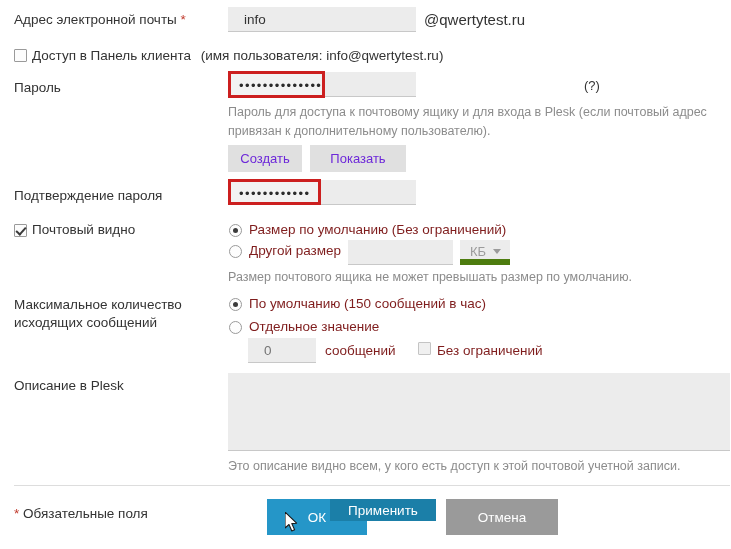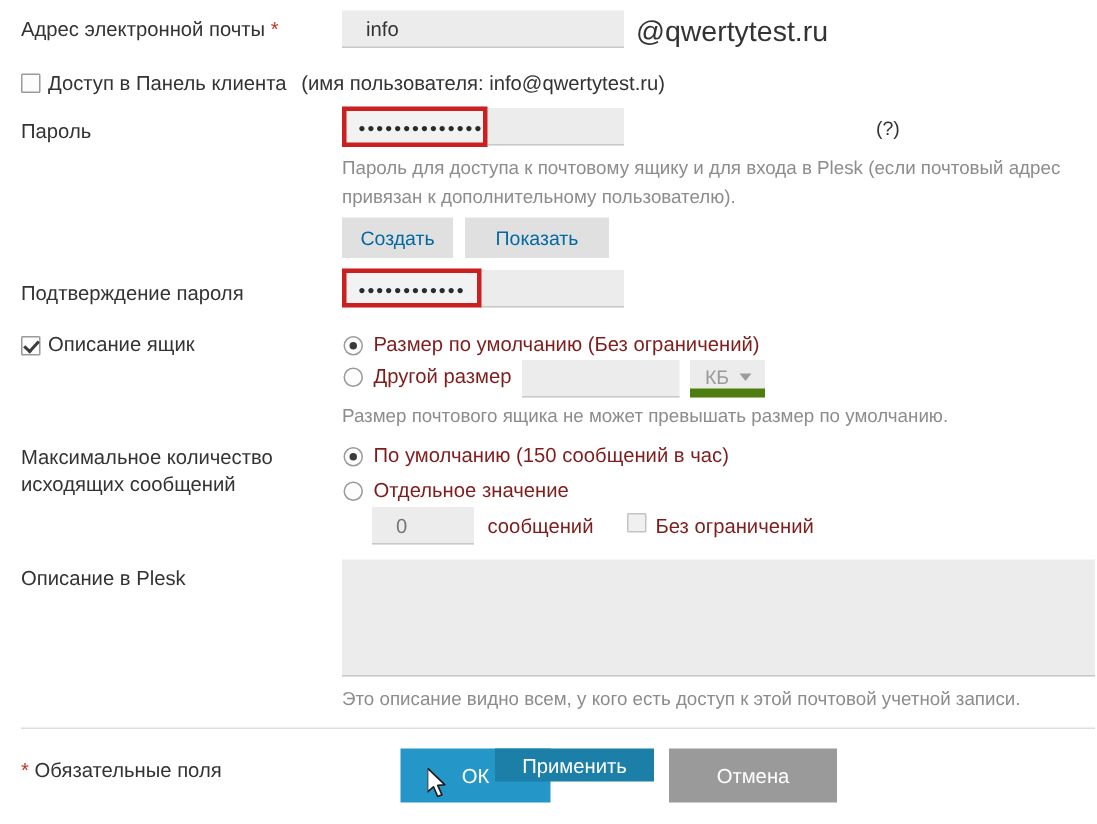--- a/index.html
+++ b/index.html
@@ -33,21 +33,21 @@
     color: #c0392b;
     font-size: 13.5px;
   }
   .muted {
     color: #8c8c8c;
     font-size: 12.5px;
     line-height: 19px;
   }
   .suffix {
     color: #333333;
-    font-size: 19px;
+    font-size: 15px;
   }
 
   
   .input {
     background: #ececec;
     border: none;
     border-bottom: 1px solid #c8c8c8;
     height: 25px;
     box-sizing: border-box;
     font-family: "Liberation Sans", sans-serif;
@@ -72,21 +72,21 @@
   .redbox {
     border: 3px solid #cc1f1f;
     box-sizing: border-box;
     background: #f2f2f2;
   }
 
   
   .btn-gray {
     background: #e0e0e0;
     border: none;
-    color: #0369a1;
+    color: #6d28d9;
     font-family: "Liberation Sans", sans-serif;
     font-size: 13px;
     cursor: pointer;
     box-sizing: border-box;
   }
   .btn-primary {
     background: #2596c8;
     border: none;
     color: #ffffff;
     font-family: "Liberation Sans", sans-serif;
@@ -259,21 +259,21 @@
 
   <div class="abs label" style="left:14px; top:187px;">Подтверждение пароля</div>
   <div class="abs input" style="left:320px; top:180px; width:96px;"></div>
   <div class="abs redbox" style="left:228px; top:179px; width:93px; height:26px;">
     <div class="pw-dots">••••••••••••</div>
   </div>
 
   <div class="abs" style="left:14px; top:224px;">
     <span class="cb checked"></span>
   </div>
-  <div class="abs label" style="left:32px; top:221px;">Описание ящик</div>
+  <div class="abs label" style="left:32px; top:221px;">Почтовый видно</div>
 
   <div class="abs" style="left:229px; top:224px;">
     <span class="rb checked"></span>
   </div>
   <div class="abs opt-label" style="left:249px; top:222px; white-space:nowrap;">Размер по умолчанию (Без ограничений)</div>
 
   <div class="abs" style="left:229px; top:245px;">
     <span class="rb"></span>
   </div>
   <div class="abs opt-label" style="left:249px; top:243px; white-space:nowrap;">Другой размер</div>

